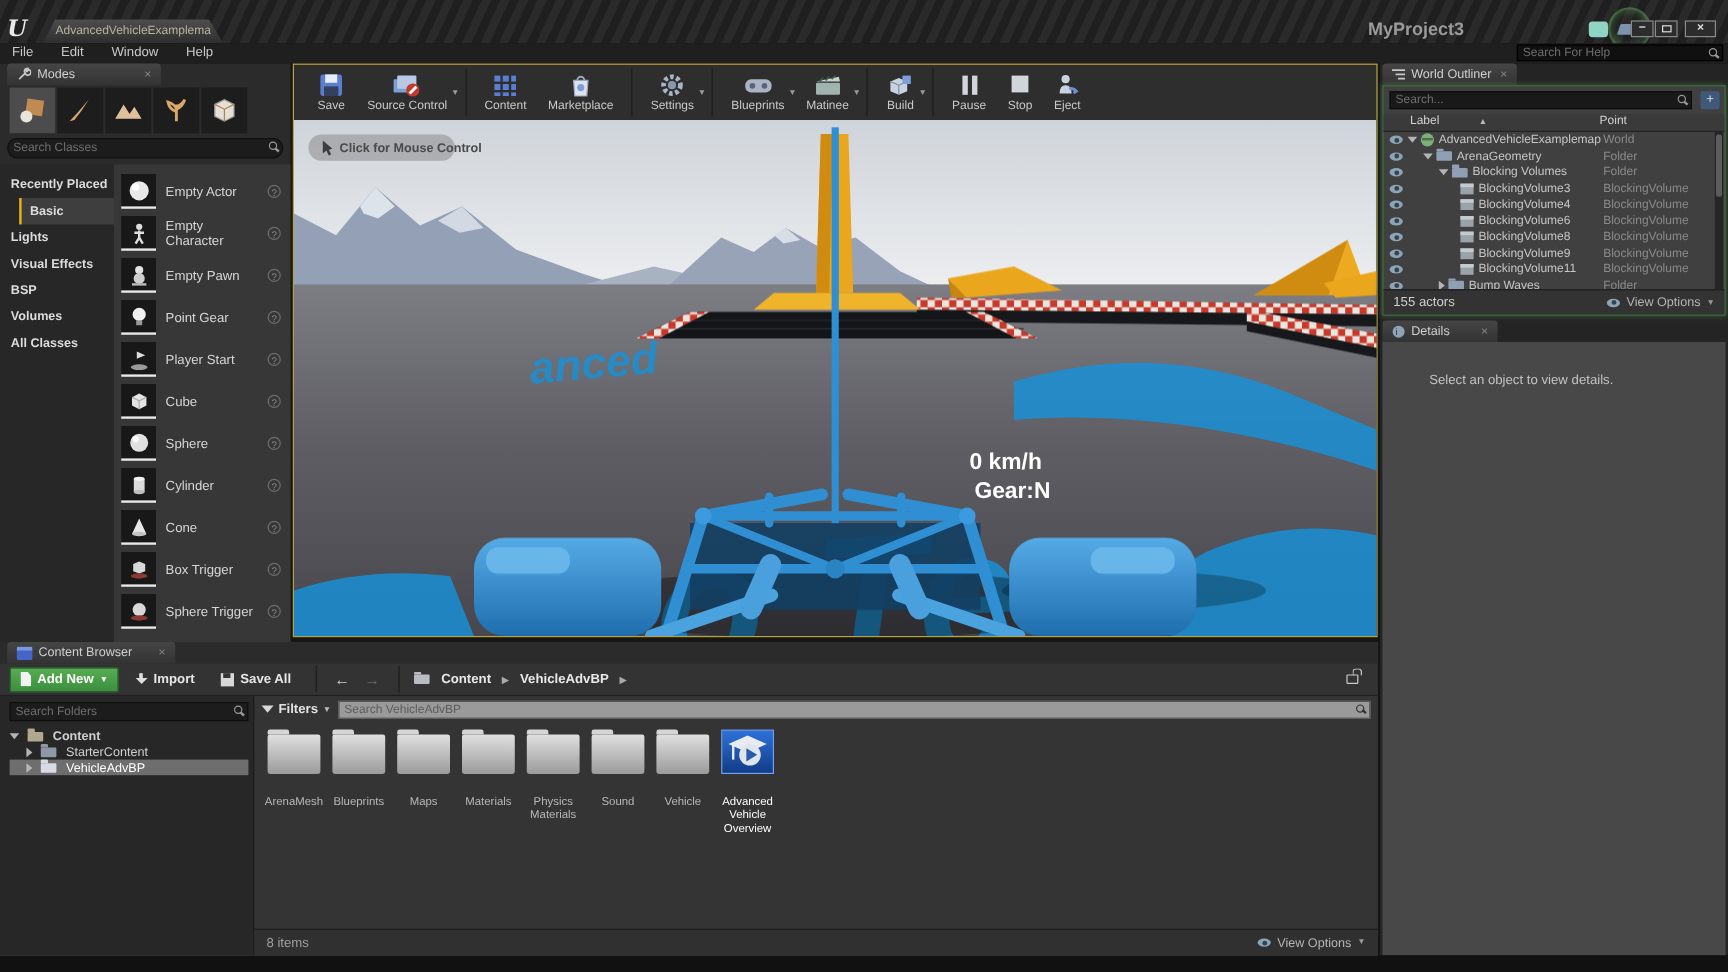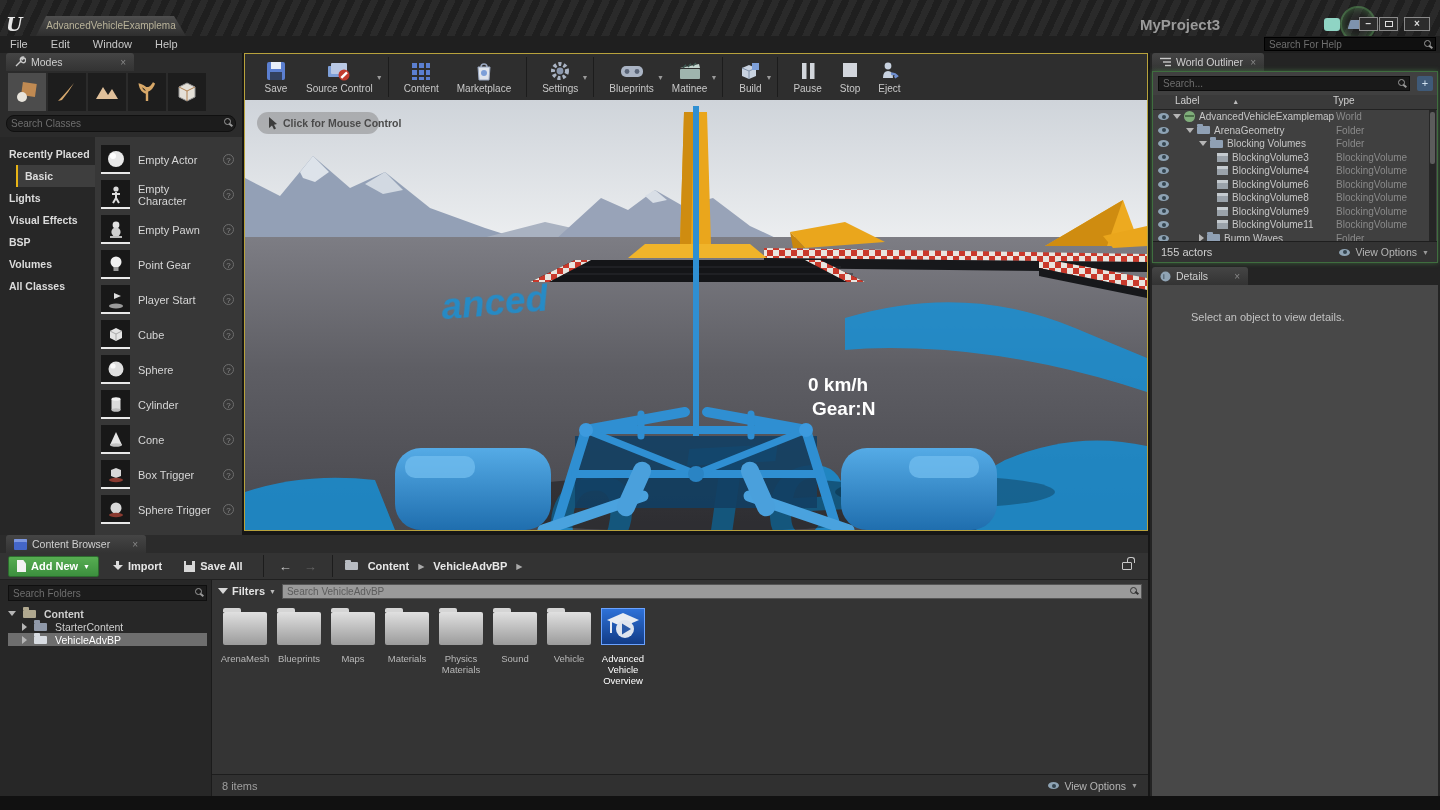--- a/index.html
+++ b/index.html
@@ -153,21 +153,21 @@
   #cb-right { flex:1; display:flex; flex-direction:column; background:#343434; }
   #cb-filter-row { display:flex; align-items:center; height:20px; gap:6px; padding:2px 6px 0 6px; }
   .funnel { width:0; height:0; border-left:5px solid transparent; border-right:5px solid transparent;
     border-top:6px solid #d8d8d8; position:relative; }
   #filters-btn { display:flex; align-items:center; gap:4px; color:#e2e2e2; font-weight:bold; }
   #cb-search { position:relative; flex:1; height:15px; background:#9a9a9a; border:1px solid #555; }
   #cb-search input { color:#333; } #cb-search input::placeholder { color:#5c5c5c; }
   #cb-search .mag::after,#cb-search .mag { border-color:#333; background:none; }
   #cb-search .mag::after { background:#333; }
   #asset-grid { display:flex; padding:8px 0 0 6px; }
-  .asset { width:54px; display:flex; flex-direction:column; align-items:center; gap:9px; }
+  .asset { width:54px; display:flex; flex-direction:column; align-items:center; gap:19px; }
   .folder-thumb { width:44px; height:33px; background:linear-gradient(#e0e0e0,#9b9b9b);
     border-radius:2px; position:relative; margin-top:4px; }
   .folder-thumb::before { content:''; position:absolute; top:-4px; left:0; width:18px; height:4px;
     background:#d5d5d5; border-radius:2px 2px 0 0; }
   .media-thumb { width:44px; height:37px; background:linear-gradient(#2e71d8,#123c86);
     border:1px solid #6aa2ff; display:flex; align-items:center; justify-content:center; position:relative; }
   .asset-label { font-size:9.5px; color:#b8b8b8; text-align:center; line-height:1.15; }
   .asset.sel .asset-label { color:#fff; }
   #cb-footer { margin-top:auto; height:22px; background:#303030; border-top:1px solid #1d1d1d;
     display:flex; align-items:center; padding:0 10px; color:#9f9f9f; }
@@ -611,21 +611,21 @@
   </div>
   <div id="outliner">
     <div id="ol-search">
       <input placeholder="Search..." style="">
       <span class="mag"></span>
     </div>
     <div id="ol-add">+</div>
     <div id="ol-header">
       <span class="h-label"><span>Label</span>
         <span class="sort-caret">▲</span></span>
-      <span class="h-type">Type</span>
+      <span class="h-type">Point</span>
     </div>
     <div id="ol-rows">
       <div class="ol-row">
         <span class="eye"></span>
         <span class="caret down"></span>
         <span class="icon-world"></span>
         <span class="ol-label">AdvancedVehicleExamplemap</span>
         <span class="ol-type">World</span>
         </div>
       <div class="ol-row">

